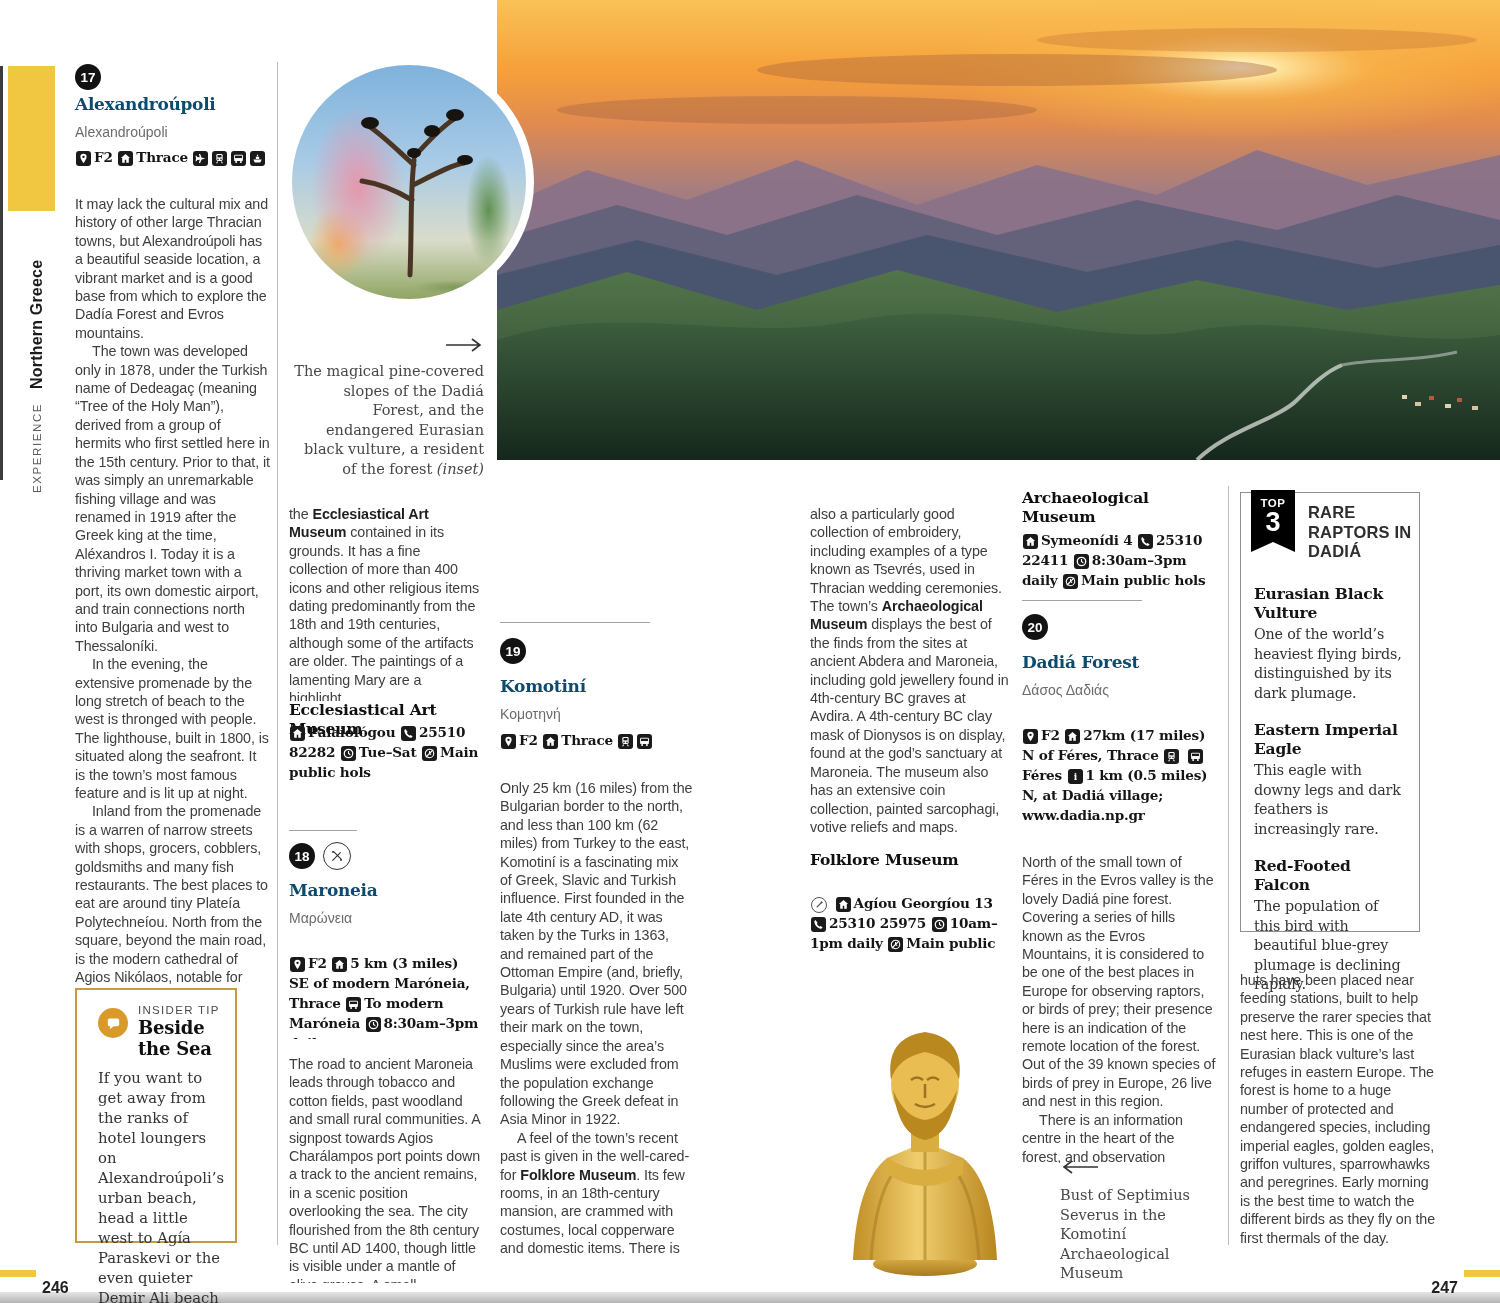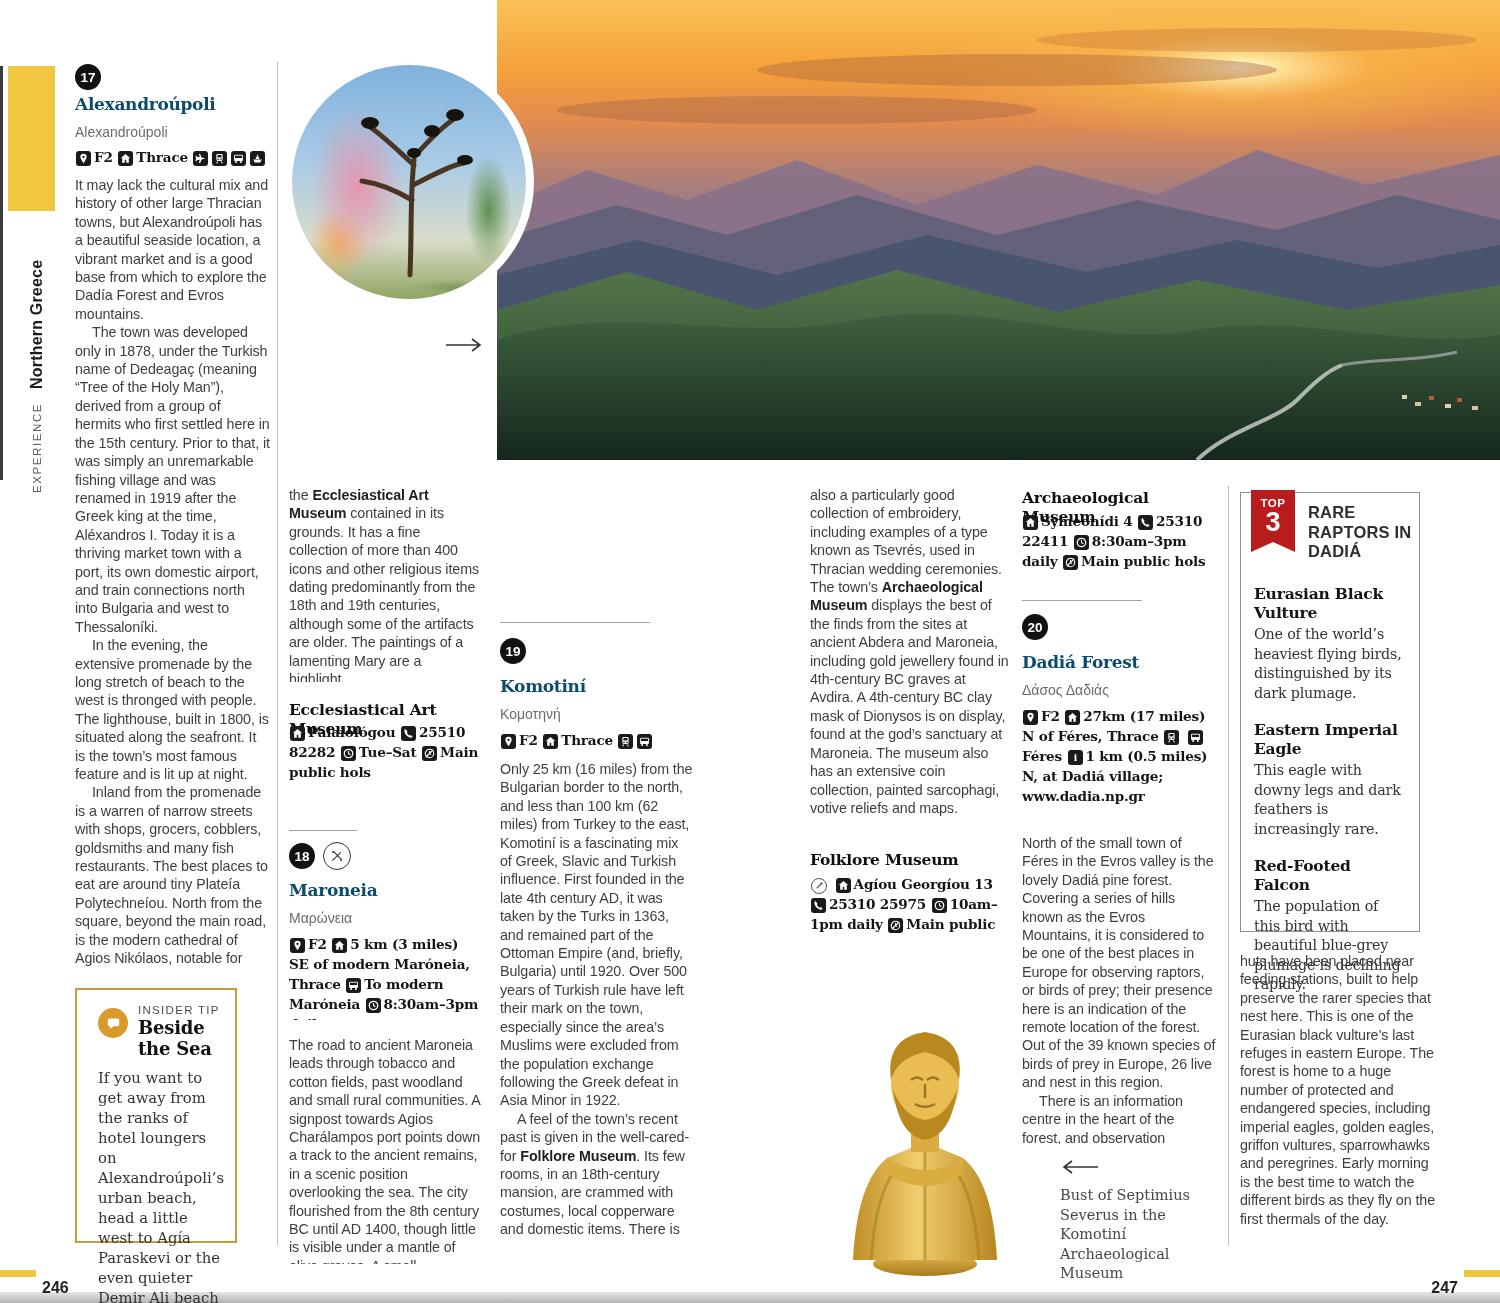--- a/index.html
+++ b/index.html
@@ -10,21 +10,21 @@
   
   .sans-body{font-size:14.3px;line-height:18.4px;color:#3e3e3e;letter-spacing:-0.1px;}
   .sans-body p{margin:0;}
   .sans-body p.ind{text-indent:17px;}
   .sans-body b{color:#1f1f1f;}
   .entry-title{font-family:"DejaVu Serif",serif;font-weight:700;font-size:17px;color:#0c4a6e;letter-spacing:-0.3px;}
   .greek{font-size:14px;color:#6b6b6b;margin-top:2px;}
   .info-rich{font-family:"DejaVu Serif",serif;font-weight:700;font-size:13.6px;line-height:20px;color:#151515;letter-spacing:-0.2px;}
   .info-heading{font-family:"DejaVu Serif",serif;font-weight:700;font-size:15.5px;color:#0f0f0f;letter-spacing:-0.2px;}
   .caption{font-family:"DejaVu Serif",serif;font-size:14.5px;line-height:19.5px;color:#474747;}
-  .clip{overflow:hidden;}
+  .clip{overflow:hidden;margin-top:19px;}
 
   
   .badge{width:26px;height:26px;border-radius:50%;background:#121212;color:#fff;
          display:flex;align-items:center;justify-content:center;
          font-weight:bold;font-size:13.5px;font-family:"Liberation Sans",sans-serif;}
   .ic{display:inline-flex;width:15px;height:15px;background:#1a1a1a;border-radius:3px;
       align-items:center;justify-content:center;vertical-align:-2px;margin:0 3px 0 1px;}
   .ic svg{width:11px;height:11px;display:block;}
   .ic.ic-o{background:#fff;border:1.5px solid #555;border-radius:50%;width:14px;height:14px;}
   .big-ic{display:inline-flex;width:26px;height:26px;border:1.6px solid #333;border-radius:50%;
@@ -44,21 +44,21 @@
   #insider .hdr{display:flex;align-items:flex-start;}
   #insider .tip-ic{flex:0 0 auto;width:30px;height:30px;border-radius:50%;background:#d99a2b;
                    display:flex;align-items:center;justify-content:center;margin:4px 10px 0 8px;}
   #insider .tip-ic svg{width:17px;height:17px;}
   #insider .lbl{font-size:11.5px;letter-spacing:1.3px;color:#4c4c4c;}
   #insider .ttl{font-family:"DejaVu Serif",serif;font-weight:700;font-size:18px;color:#101010;margin-top:1px;letter-spacing:-0.2px;}
   #insider .bdy{font-family:"DejaVu Serif",serif;font-size:14.8px;line-height:20px;color:#333;margin:9px 0 0 8px;}
 
   
   #top3-box{border:1.5px solid #8f8f8f;background:#fff;}
-  #top3-ribbon{background:#b91c1c;color:#fff;text-align:center;
+  #top3-ribbon{background:#000000;color:#fff;text-align:center;
                clip-path:polygon(0 0,100% 0,100% 100%,50% 84%,0 100%);}
   #top3-ribbon .rtop{font-size:11.5px;font-weight:bold;letter-spacing:0.5px;margin-top:7px;}
   #top3-ribbon .rnum{font-size:27px;font-weight:bold;line-height:26px;}
   #top3-heading{font-size:16.5px;font-weight:bold;color:#2e2e2e;line-height:19.5px;letter-spacing:0.2px;}
   .t3-title{font-family:"DejaVu Serif",serif;font-weight:700;font-size:15.5px;line-height:19px;color:#151515;letter-spacing:-0.2px;}
   .t3-body{font-family:"DejaVu Serif",serif;font-size:14.3px;line-height:19.5px;color:#333;margin-top:3px;letter-spacing:-0.2px;}
   .t3-item{margin-bottom:17px;}
 
   
   #inset-circle{border-radius:50%;border:8px solid #fff;overflow:hidden;
@@ -150,20 +150,21 @@
         <ellipse cx="122" cy="88" rx="7" ry="5"></ellipse>
       </g>
     </svg>
   </div>
 
   <div class="abs" style="left:444px;top:336px;width:40px;height:18px;">
     <svg width="40" height="18" viewBox="0 0 40 18">
         <path d="M2 9h33 M28 3l8 6-8 6" fill="none" stroke="#333" stroke-width="1.6"></path>
       </svg>
   </div>
+  <div class="abs caption" style="left:288px;top:362px;width:196px;text-align:right;">The magical pine-covered slopes of the Dadiá Forest, and the endangered Eurasian black vulture, a resident of the forest <i>(inset)</i></div>
 
   <div class="abs vline" style="left:277px;top:62px;height:1183px;"></div>
   <div class="abs vline" style="left:1228px;top:486px;height:759px;"></div>
 
   <div class="abs badge" style="left:75px;top:64px;">17</div>
   <div class="abs entry-title" style="left:75px;top:94px;">Alexandroúpoli</div>
   <div class="abs greek" style="left:75px;top:122px;">Alexandroúpoli</div>
   <div class="abs info-rich" style="left:75px;top:147px;width:200px;"><span class="ic">
         <svg viewBox="0 0 12 12">
           <path fill="#fff" d="M6 .8A3.4 3.4 0 0 0 2.6 4.2C2.6 6.7 6 11.2 6 11.2s3.4-4.5 3.4-7A3.4 3.4 0 0 0 6 .8z"></path>

